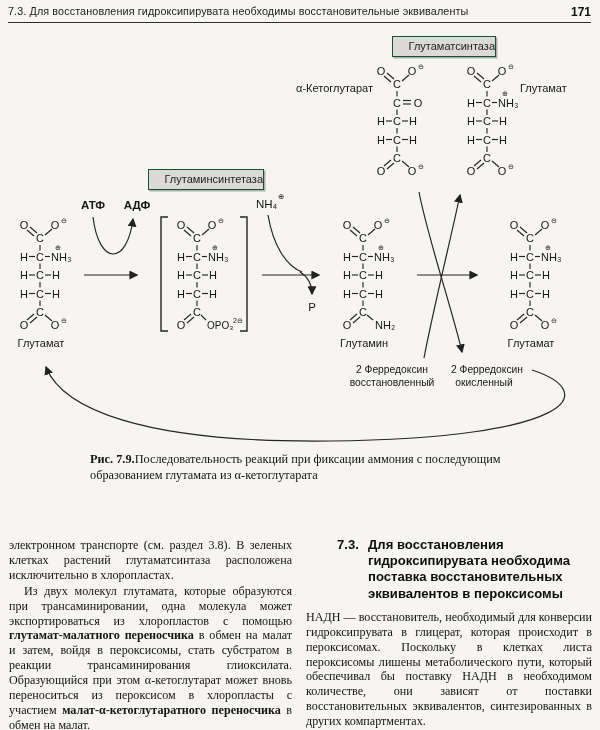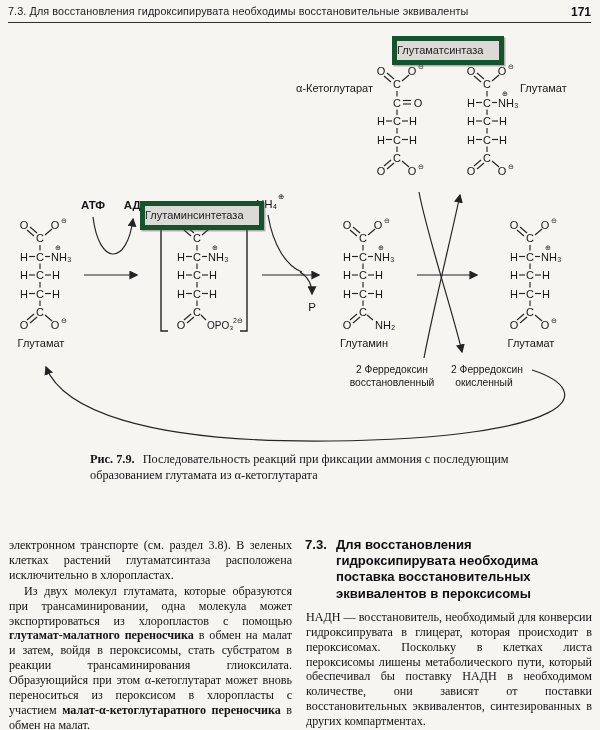--- a/index.html
+++ b/index.html
@@ -6,37 +6,37 @@
   .page{position:relative;width:600px;height:730px;background:#f6f5f1;overflow:hidden;
         font-family:"Liberation Sans",sans-serif;color:#1a1a1a;}
   
   .hdr{position:absolute;top:5px;left:8px;right:9px;display:flex;justify-content:space-between;
        align-items:flex-start;border-bottom:1.6px solid #2e2e2e;padding-bottom:3px;}
   .hdr-title{font-size:10.8px;letter-spacing:.1px;color:#222;}
   .hdr-page{font-size:12px;font-weight:bold;color:#111;margin-left:8px;}
   
   #diagram{position:absolute;top:0;left:0;}
   #diagram text{fill:#161616;font-family:"Liberation Sans",sans-serif;}
-  .enzbox{position:absolute;background:#dbdad6;border:5px solid #14532d;
-          box-shadow:1.5px 1.5px 0 rgba(90,90,90,.45);text-align:left;
+  .enzbox{position:absolute;background:#dbdad6;border:1px solid #14532d;
+          box-shadow:1.5px 1.5px 0 rgba(90,90,90,.45);text-align:right;
           font-size:11px;color:#222;}
   
   .caption{position:absolute;top:452px;left:90px;width:430px;
            font-family:"Liberation Serif",serif;font-size:12.3px;line-height:15.5px;color:#141414;}
-  .caption b{margin-right:8px;}
+  .caption b{margin-right:0;}
   
   .col{position:absolute;top:537px;height:192px;overflow:hidden;
        font-family:"Liberation Serif",serif;font-size:12.1px;line-height:14.9px;
        text-align:justify;color:#131313;}
   .col p{margin:1px;}
   .col-left{left:8px;width:285px;}
   .col-right{left:305px;width:288px;}
   .indent{text-indent:15px;}
   .subhead{display:flex;font-family:"Liberation Sans",sans-serif;font-weight:bold;
-           font-size:13.1px;line-height:16.2px;text-align:left;color:#0e0e0e;}
+           font-size:13.1px;line-height:16.2px;text-align:left;color:#0e0e0e;margin-left:32px;}
   .subhead .num{flex:none;width:31px;}
   .col-right .body{margin-top:8px;}
 </style>
 </head>
 <body>
 
 <div class="page">
 
   <div class="hdr">
     <span class="hdr-title">7.3. Для восстановления гидроксипирувата необходимы восстановительные эквиваленты</span>
@@ -285,21 +285,21 @@
         <line x1="520" y1="323" x2="527" y2="317" stroke="#252525" stroke-width="1.15"></line>
         <text x="514" y="329" font-size="11" text-anchor="middle">O</text>
         <line x1="535" y1="315" x2="542" y2="321" stroke="#252525" stroke-width="1.15"></line>
         <text x="545" y="329" font-size="11" text-anchor="middle">O</text>
         <text x="554" y="323" font-size="7" text-anchor="middle">⊖</text>
         <text font-size="11" x="531" y="347" text-anchor="middle">Глутамат</text>
       </g>
     </svg>
 
   <div class="enzbox" style="left:392px;top:36px;width:102px;height:19px;line-height:19px;">Глутаматсинтаза</div>
-  <div class="enzbox" style="left:140px;top:169px;width:114px;height:19px;line-height:19px;margin-top:32px;">Глутаминсинтетаза</div>
+  <div class="enzbox" style="left:148px;top:169px;width:114px;height:19px;line-height:19px;">Глутаминсинтетаза</div>
 
   <div class="caption">
     <b>Рис. 7.9.</b><span>Последовательность реакций при фиксации аммония с последующим образованием глутамата из α-кетоглутарата</span>
   </div>
 
   <div class="col col-left">
     <p><span>электронном транспорте (см. раздел 3.8). В зеленых клетках растений глутаматсинтаза расположена исключительно в хлоропластах.</span></p>
     <p class="indent"><span>Из двух молекул глутамата, которые образуются при трансаминировании, одна молекула может экспортироваться из хлоропластов с помощью </span><b>глутамат-малатного переносчика</b><span> в обмен на малат и затем, войдя в пероксисомы, стать субстратом в реакции трансаминирования глиоксилата. Образующийся при этом α-кетоглутарат может вновь переноситься из пероксисом в хлоропласты с участием </span><b>малат-α-кетоглутаратного переносчика</b><span> в обмен на малат.</span></p>
   </div>
 

